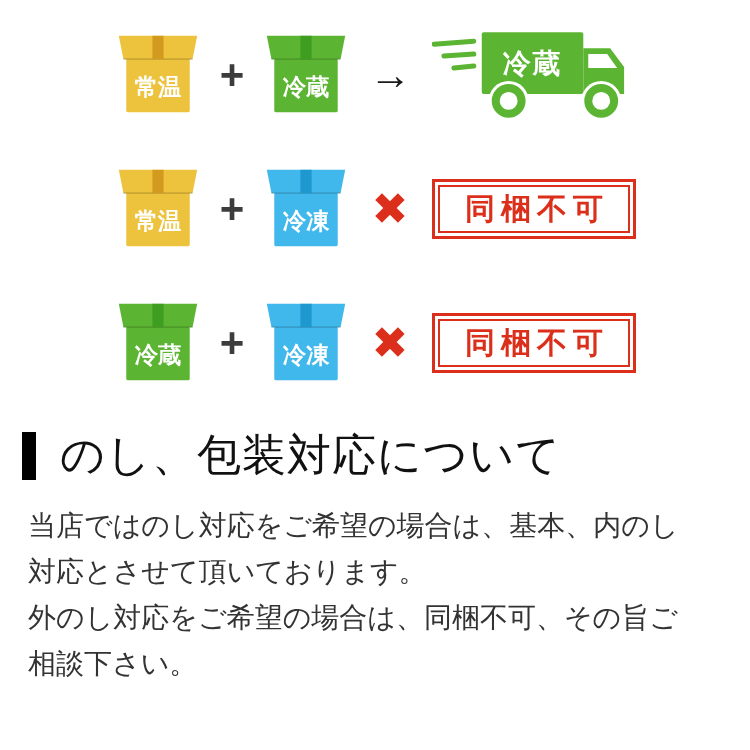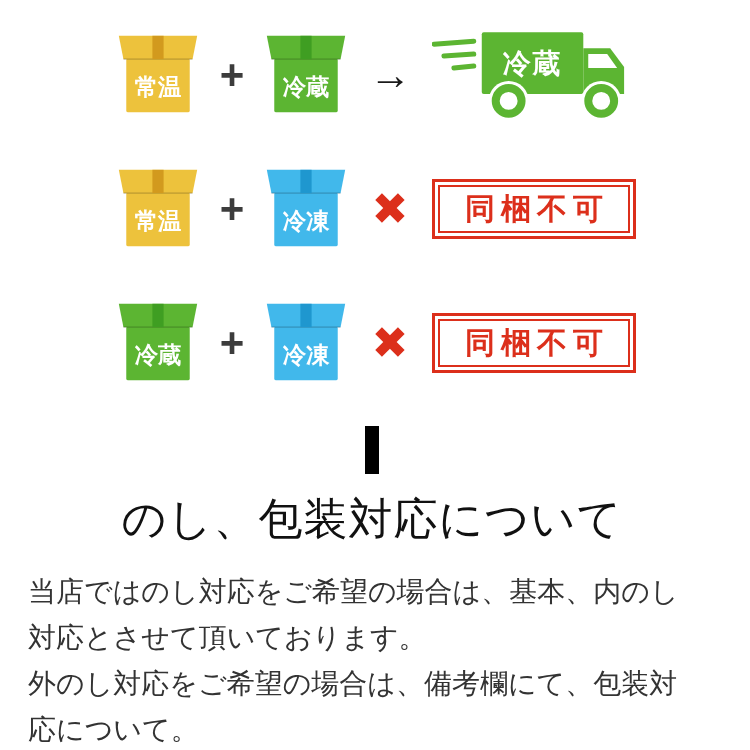--- a/index.html
+++ b/index.html
@@ -19,25 +19,25 @@
   .op-arrow { width:84px; font-size:42px; }
   .op-x { width:84px; font-size:44px; }
   .truck { width:214px; height:95px; flex:0 0 auto; }
   .svg-label { fill:#ffffff; font-weight:bold; font-family:"Liberation Sans","DejaVu Sans",sans-serif; }
   .box-label { font-size:25px; }
   .truck-label { font-size:28px; letter-spacing:2px; }
   .stamp { width:204px; border:3px solid; padding:3px; background:#fff; flex:0 0 auto; }
   .stamp-inner { border:2px solid; height:48px; display:flex; align-items:center; justify-content:center; }
   .stamp-text { font-size:30px; font-weight:bold; letter-spacing:6px; text-indent:6px; white-space:nowrap; }
   
-  .heading { display:flex; align-items:center; gap:16px; margin:36px 28px 16px 22px;flex-direction:column; }
+  .heading { display:flex; align-items:center; gap:24px; margin:36px 28px 16px 22px; }
   .bar { width:14px; height:48px; background:#000; flex:0 0 auto; }
   .heading-text { font-size:44px; font-weight:normal; color:#111; letter-spacing:1px; white-space:nowrap; }
   
-  .content { padding:4px 16px 0 28px; }
+  .content { padding:4px 16px 0 28px;font-family:Liberation Mono, monospace; }
   .content p { width:662px; font-size:28px; line-height:46px; color:#333; }
 </style>
 </head>
 <body>
 
 <div class="page">
 
   <div class="diagram">
 
     <div class="row">
@@ -124,16 +124,16 @@
 
   </div>
 
   <h2 class="heading">
     <span class="bar"></span>
     <span class="heading-text">のし、包装対応について</span>
   </h2>
 
   <div class="content">
     <p>当店ではのし対応をご希望の場合は、基本、内のし対応とさせて頂いております。</p>
-    <p>外のし対応をご希望の場合は、備考欄にて、包装対応について。</p>
+    <p>外のし対応をご希望の場合は、同梱不可、その旨ご相談下さい。</p>
   </div>
 
 </div>
 
 </body></html>

